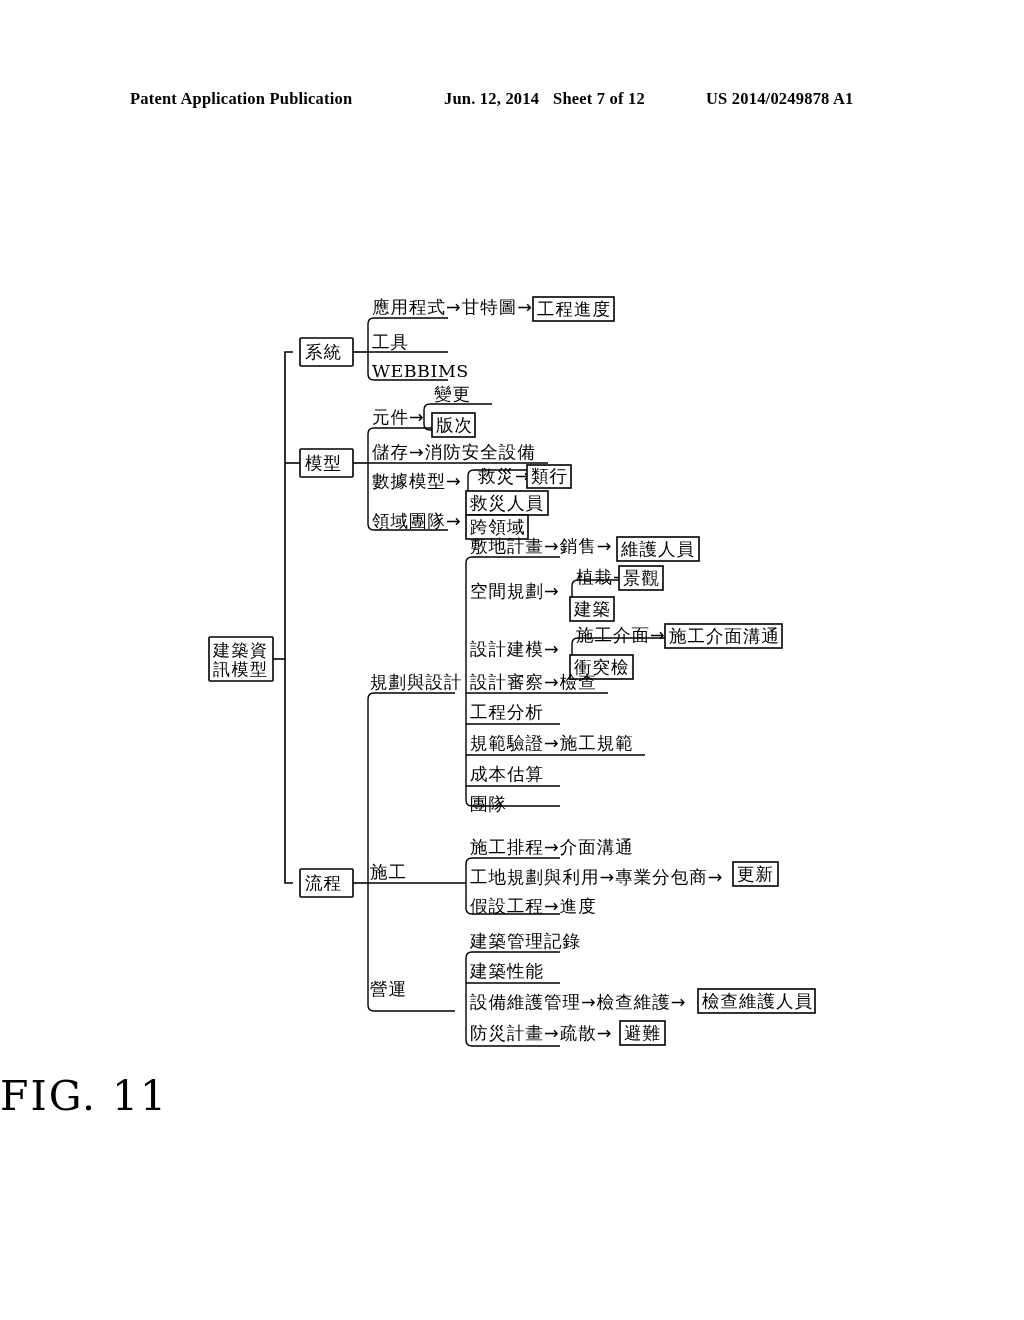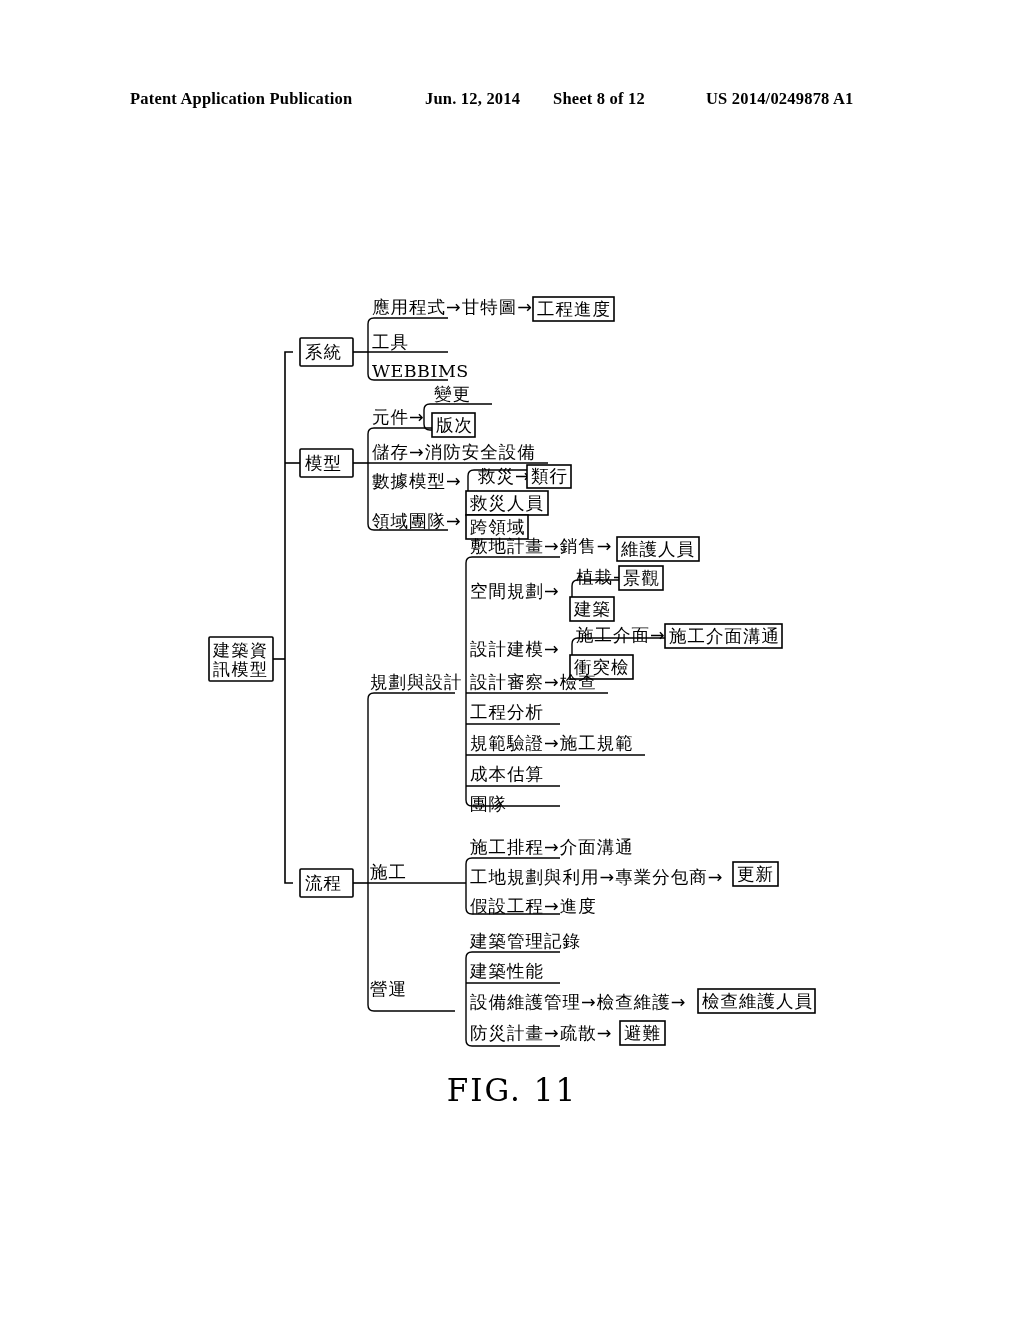--- a/index.html
+++ b/index.html
@@ -25,33 +25,32 @@
     height: 26px;
     display: flex;
     align-items: center;
     font-family: "Liberation Serif", serif;
     font-weight: bold;
     font-size: 16.5px;
     letter-spacing: 0.2px;
     white-space: nowrap;
   }
   #hdr-pub   { position: absolute; left: 130px; }
-  #hdr-date  { position: absolute; left: 425px; }
+  #hdr-date  { position: absolute; left: 444px; }
   #hdr-sheet { position: absolute; left: 553px; }
   #hdr-pat   { position: absolute; left: 706px; }
 
   
   #fig-caption {
     position: absolute;
     left: 0;
     top: 1072px;
     width: 1024px;
-    text-align: center;
     font-family: "DejaVu Serif", serif;
-    font-size: 31px;
+    font-size: 41px;
     letter-spacing: 2px;
   }
 
   
   #diagram {
     position: absolute;
     left: 0;
     top: 0;
     width: 1024px;
     height: 1320px;
@@ -95,21 +94,21 @@
     stroke-width: 1.6;
     fill: #ffffff;
   }
 </style>
 </head>
 <body>
 
 <div id="page-header">
   <span id="hdr-pub">Patent Application Publication</span>
   <span id="hdr-date">Jun. 12, 2014</span>
-  <span id="hdr-sheet">Sheet 8 of 12</span>
+  <span id="hdr-sheet">Sheet 7 of 12</span>
   <span id="hdr-pat">US 2014/0249878 A1</span>
 </div>
 
 <div id="diagram">
 <svg width="1024" height="1320" viewBox="0 0 1024 1320" xmlns="http://www.w3.org/2000/svg">
 
   <g>
     <rect class="bx" x="209" y="637" width="64" height="44" rx="1"></rect>
     <text class="cjk-root" x="213" y="656">建築資</text>
     <text class="cjk-root" x="213" y="675">訊模型</text>

